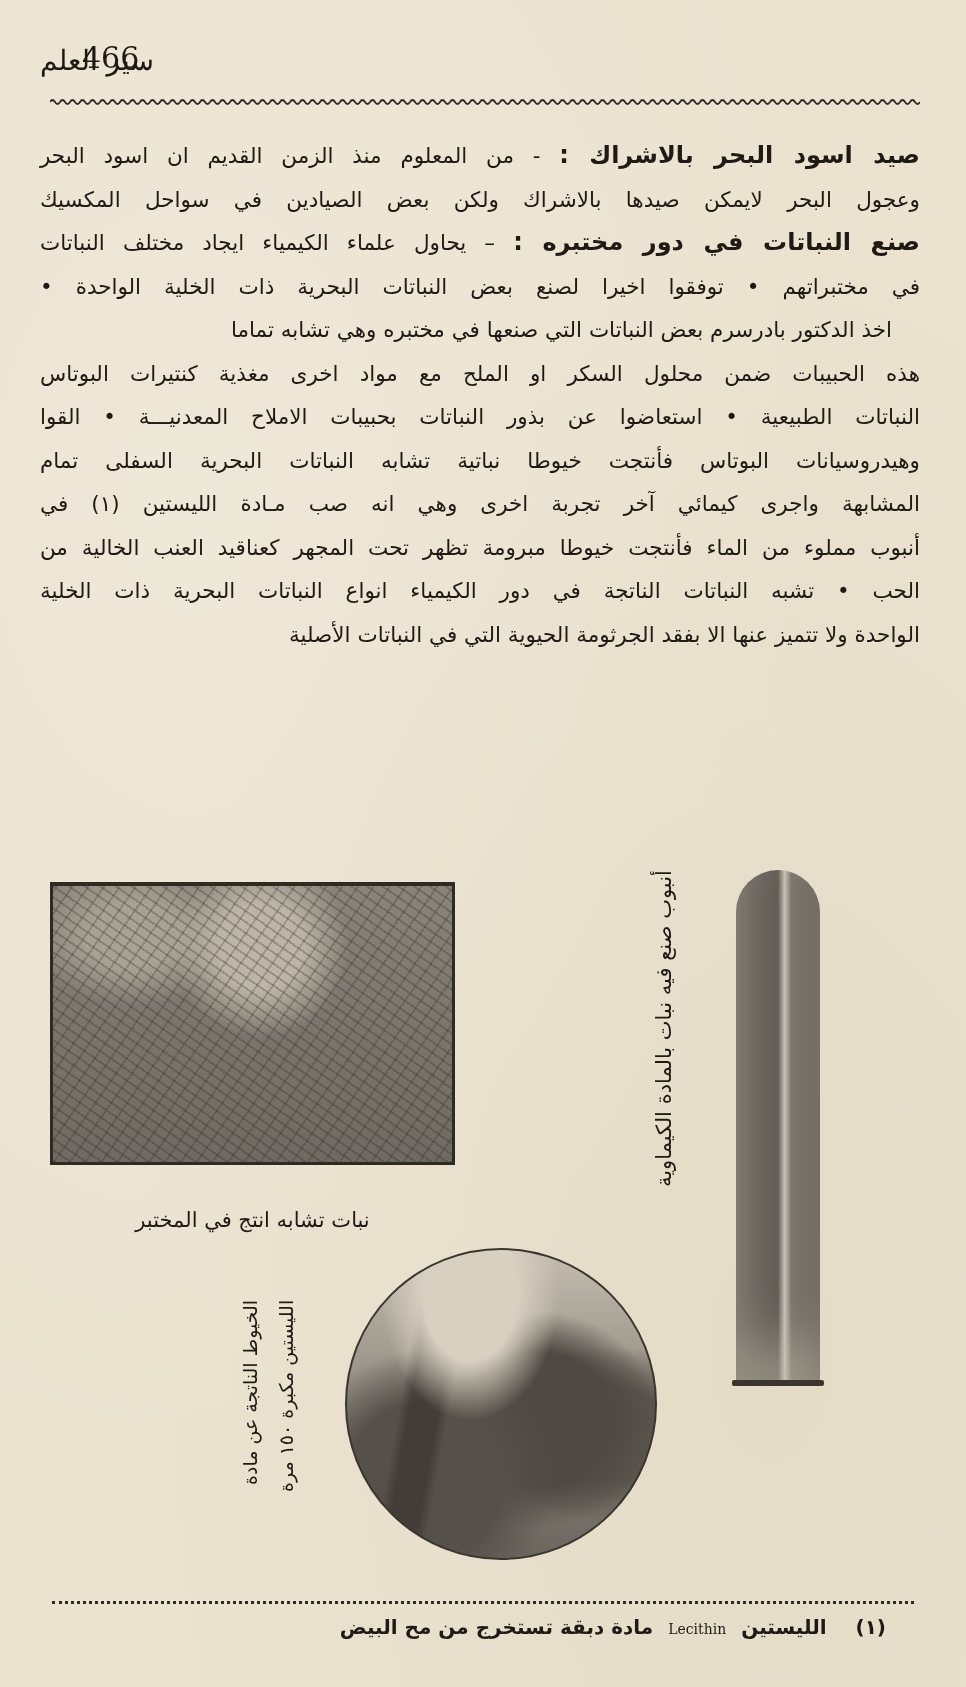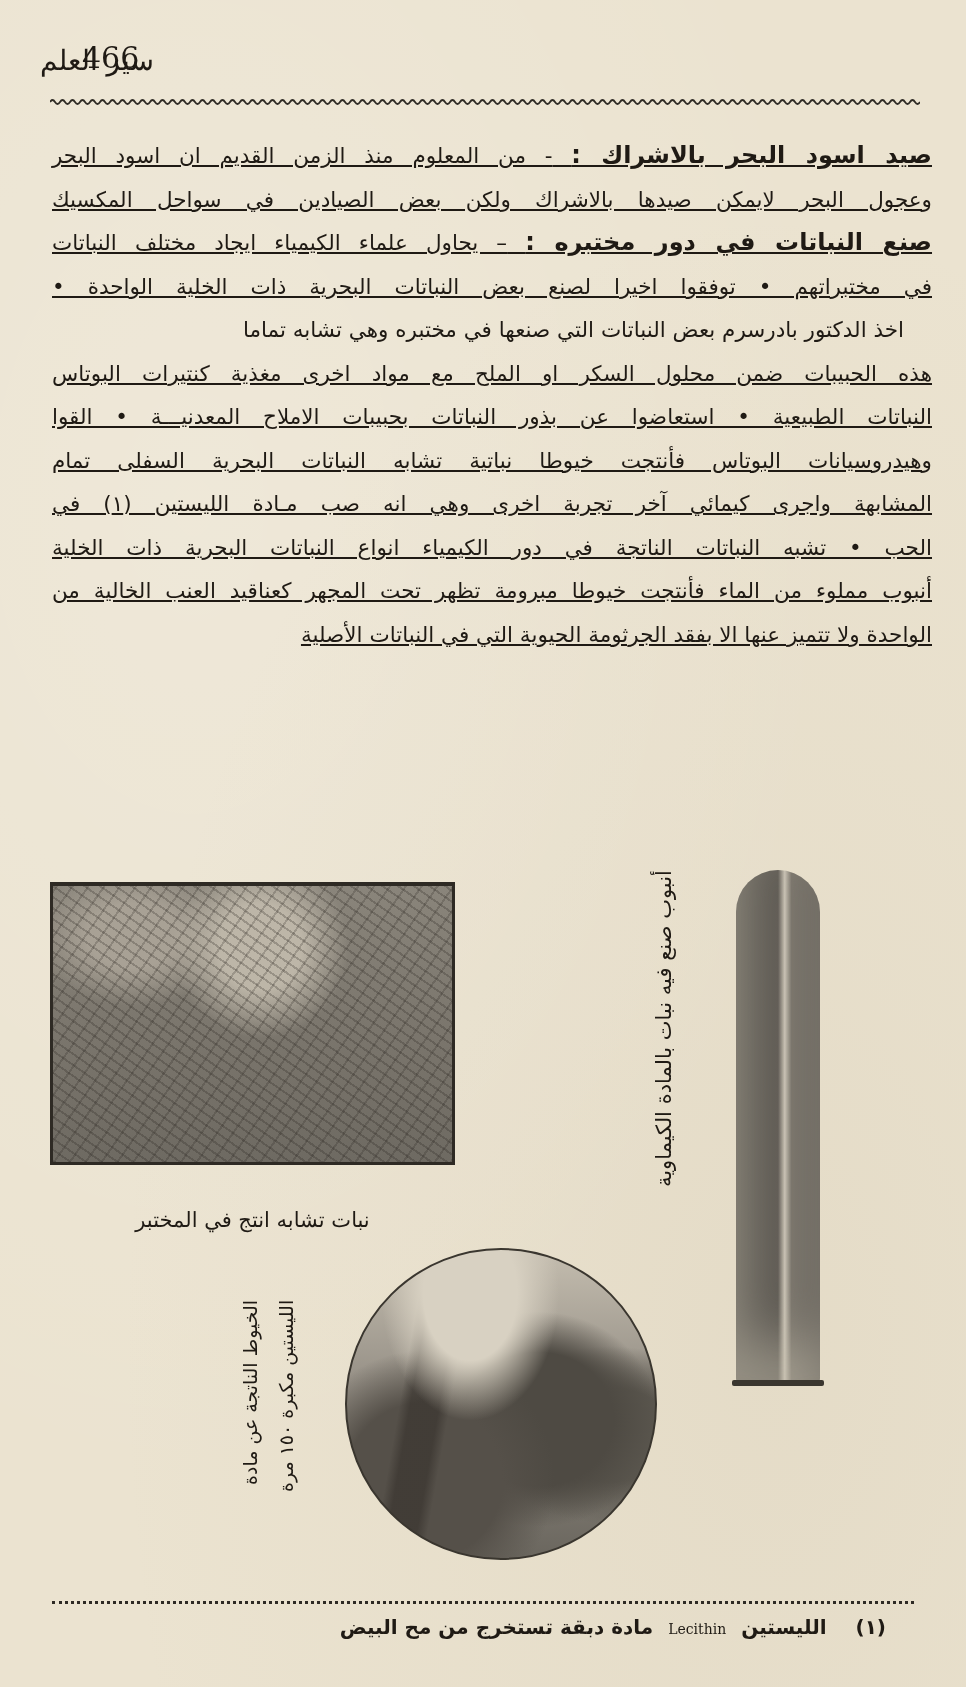--- a/index.html
+++ b/index.html
@@ -53,28 +53,27 @@
       position: absolute;
       top: 98px;
       left: 50px;
       width: 870px;
       height: 8px;
     }
     
     .article {
       position: absolute;
       top: 134px;
-      left: 52px;
+      left: 40px;
       width: 880px;
       direction: rtl;
       text-align: justify;
       font-family: "DejaVu Sans", sans-serif;
       font-size: 21.5px;
       line-height: 43.5px;
-      text-decoration: underline;
     }
     .article p {
       margin: 0;
       text-align-last: justify;
     }
     .article p.last {
       text-align-last: right;
     }
     .article .section-title {
       font-weight: bold;
@@ -232,22 +231,22 @@
     <p>
       <span class="section-title">صنع النباتات في دور مختبره :</span>
       <span>– يحاول علماء الكيمياء ايجاد مختلف النباتات</span>
     </p>
     <p>في مختبراتهم • توفقوا اخيرا لصنع بعض النباتات البحرية ذات الخلية الواحدة •</p>
     <p class="last"><span class="indent">اخذ الدكتور بادرسرم بعض النباتات التي صنعها في مختبره وهي تشابه تماما</span></p>
     <p>هذه الحبيبات ضمن محلول السكر او الملح مع مواد اخرى مغذية كنتيرات البوتاس</p>
     <p>النباتات الطبيعية • استعاضوا عن بذور النباتات بحبيبات الاملاح المعدنيـــة • القوا</p>
     <p>وهيدروسيانات البوتاس فأنتجت خيوطا نباتية تشابه النباتات البحرية السفلى تمام</p>
     <p>المشابهة واجرى كيمائي آخر تجربة اخرى وهي انه صب مـادة الليستين (١) في</p>
+    <p>أنبوب مملوء من الماء فأنتجت خيوطا مبرومة تظهر تحت المجهر كعناقيد العنب الخالية من</p>
     <p>الحب • تشبه النباتات الناتجة في دور الكيمياء انواع النباتات البحرية ذات الخلية</p>
-    <p>أنبوب مملوء من الماء فأنتجت خيوطا مبرومة تظهر تحت المجهر كعناقيد العنب الخالية من</p>
     <p class="last">الواحدة ولا تتميز عنها الا بفقد الجرثومة الحيوية التي في النباتات الأصلية</p>
   </div>
 
   <div class="figure-rect"></div>
   <div class="caption-rect">نبات تشابه انتج في المختبر</div>
 
   <div class="caption-vertical-tube">أنبوب صنع فيه نبات بالمادة الكيماوية</div>
   <div class="tube"></div>
 
   <div class="caption-vertical-circle">

